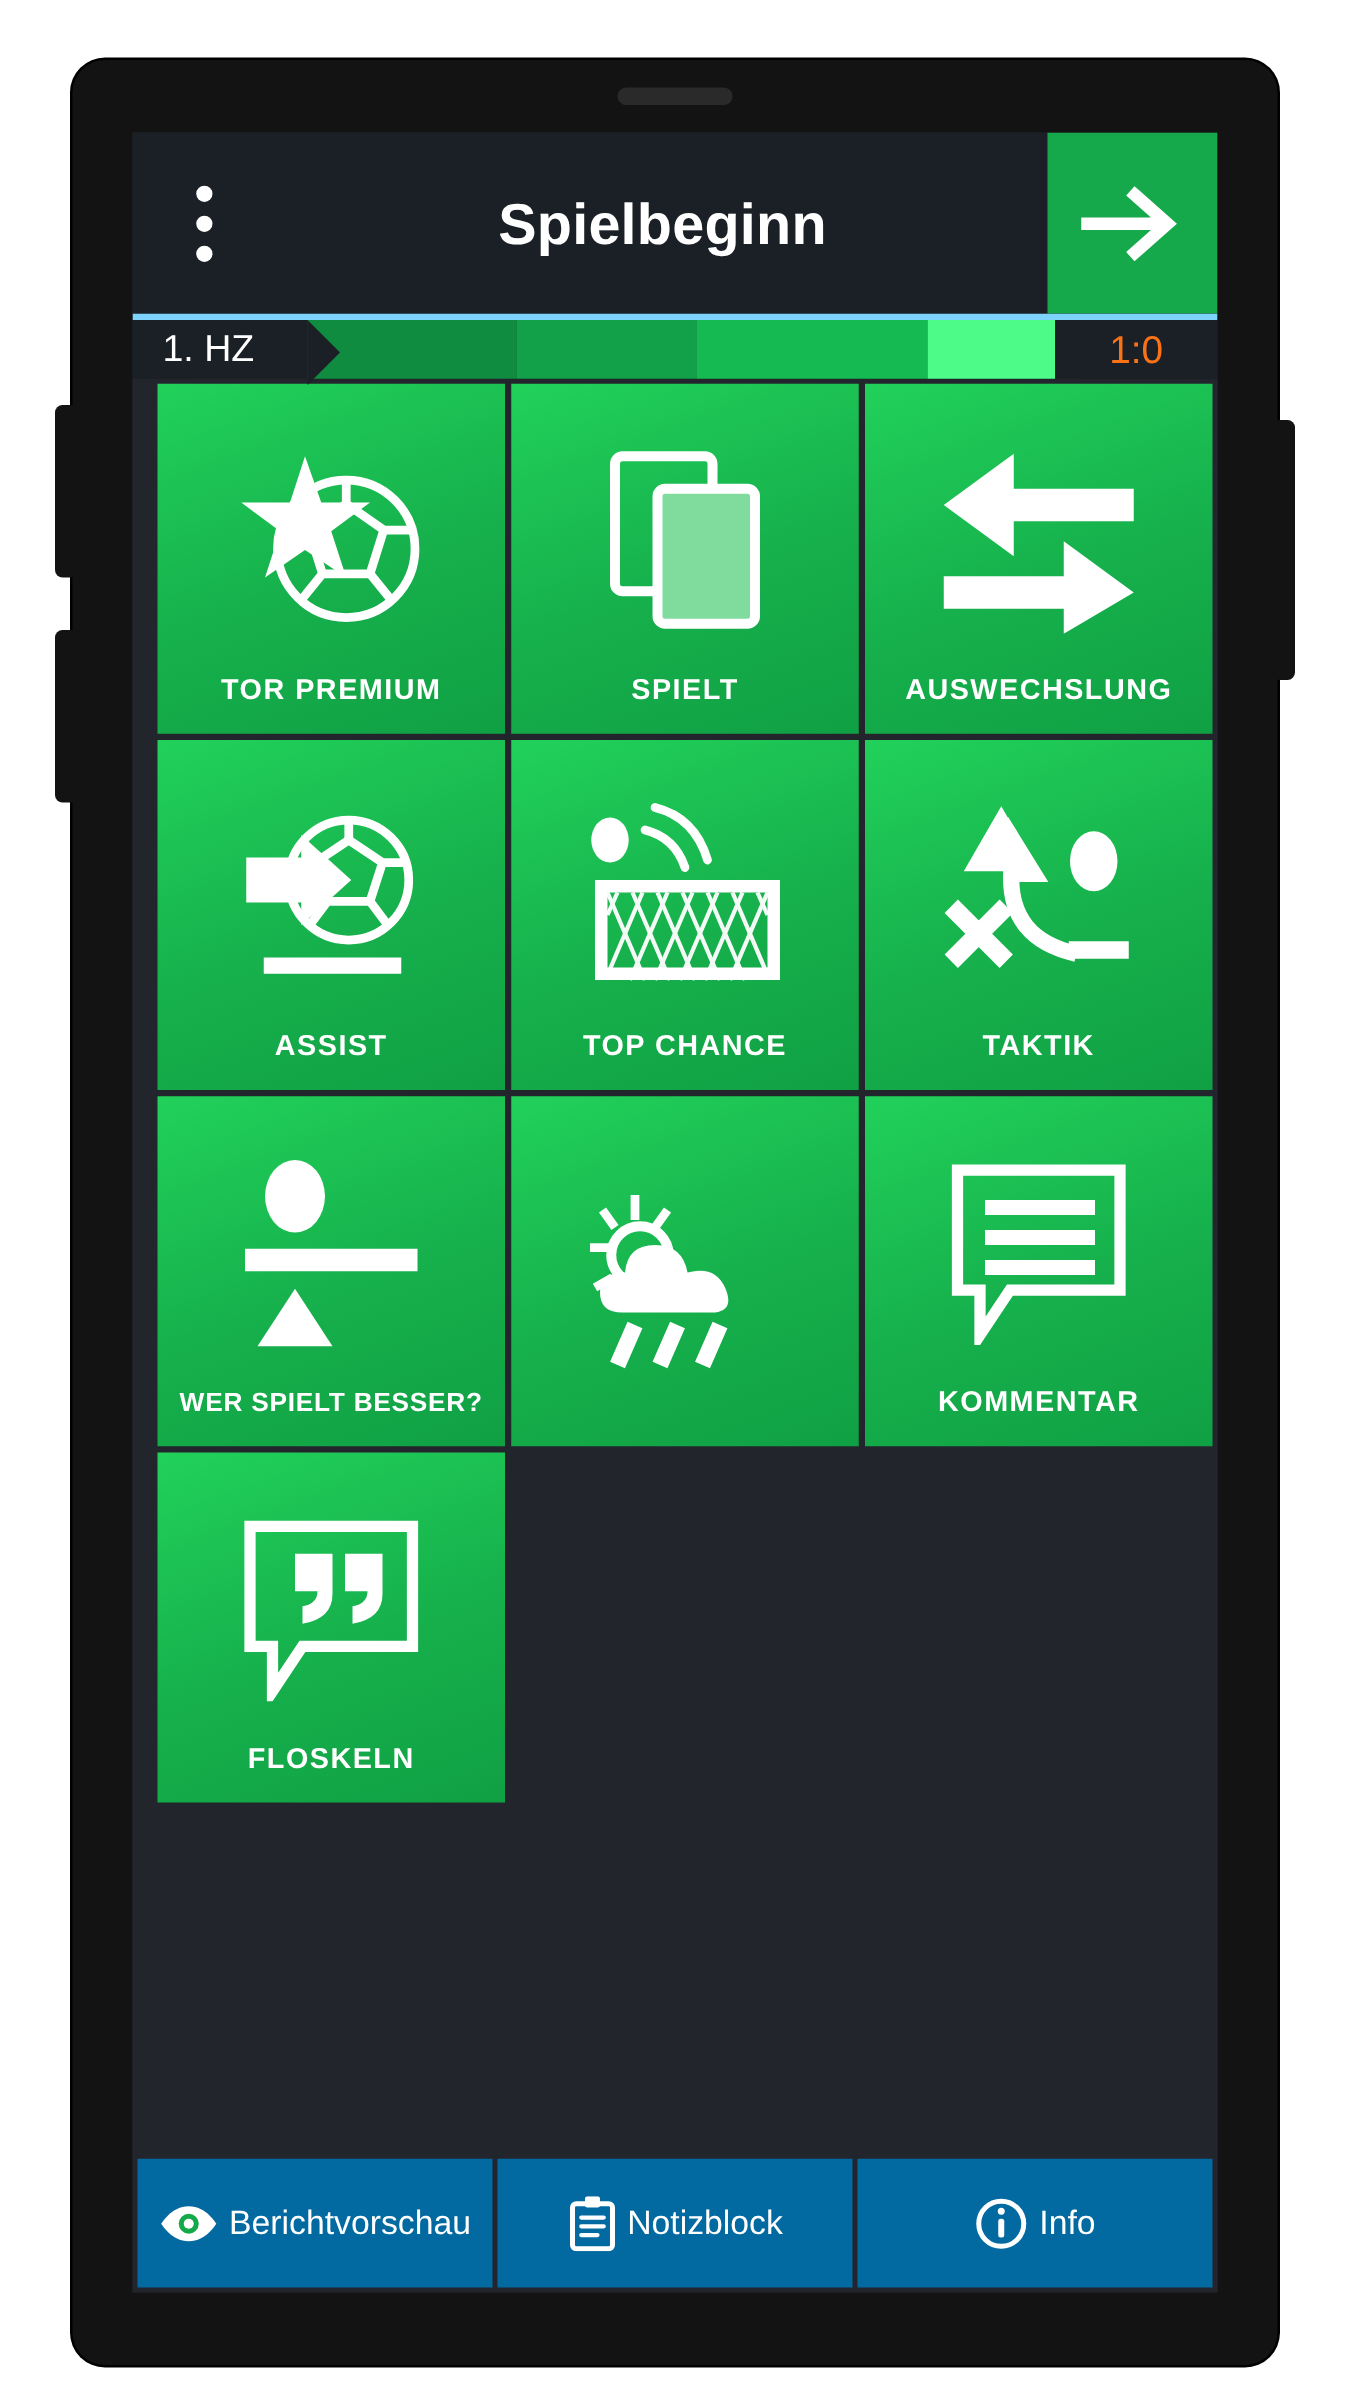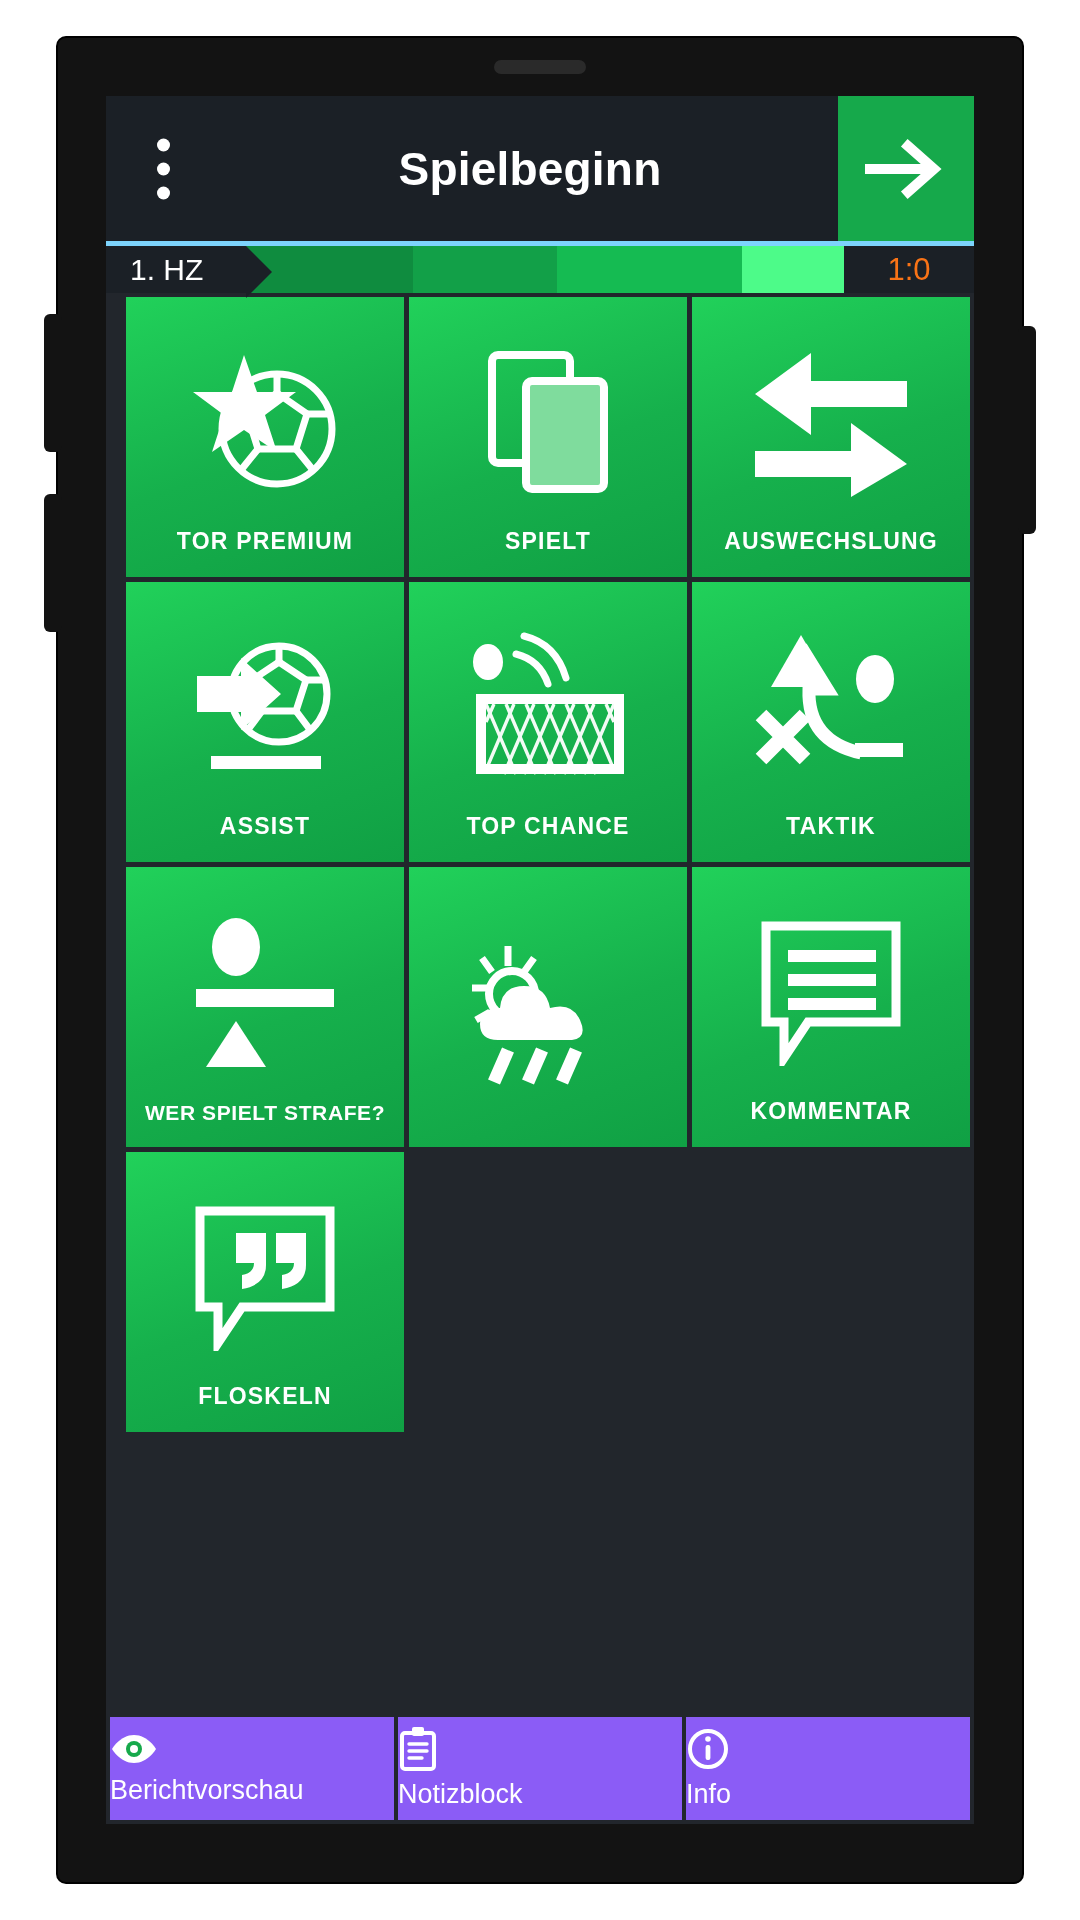--- a/index.html
+++ b/index.html
@@ -16,25 +16,25 @@
     position: relative;
     width: 1080px;
     height: 1920px;
     background: #ffffff;
   }
 
   
   .phone-shell {
     position: absolute;
     left: 58px;
-    top: 38px;
+    top: 48px;
     width: 964px;
     height: 1844px;
     background: #131313;
-    border-radius: 8px;
+    border-radius: 26px;
     box-shadow: 0 0 0 2px #000;
   }
 
   .speaker-notch {
     position: absolute;
     left: 50%;
     transform: translateX(-50%);
     top: 22px;
     width: 92px;
     height: 14px;
@@ -212,23 +212,24 @@
   
   .bottomnav {
     flex: 0 0 110px;
     display: flex;
     gap: 4px;
     padding: 3px 4px 4px 4px;
     background: #22262c;
   }
   .nav-item {
     flex: 1 1 0;
-    background: #8b5cf6;
-    display: flex;
-    flex-direction: column;
+    background: #0369a1;
+    display: flex;
+    flex-direction: row;
+    align-items: center;
     justify-content: center;
     gap: 8px;
     cursor: pointer;
   }
   .nav-label {
     color: #ffffff;
     font-size: 27px;
   }
 
   svg { display: block; }
@@ -358,21 +359,21 @@
           </div>
 
           <div class="tile">
             <div class="tile-icon">
               <svg width="150" height="152" viewBox="0 0 150 152">
                 <ellipse cx="46" cy="30" rx="24" ry="29" fill="#ffffff"></ellipse>
                 <rect x="6" y="72" width="138" height="18" fill="#ffffff"></rect>
                 <path d="M46 104 L76 150 H16 Z" fill="#ffffff"></path>
               </svg>
             </div>
-            <div class="tile-label small">WER SPIELT STRAFE?</div>
+            <div class="tile-label small">WER SPIELT BESSER?</div>
           </div>
 
           <div class="tile">
             <div class="tile-icon">
               <svg width="160" height="152" viewBox="0 0 160 152">
                 <g stroke="#ffffff" stroke-width="7" stroke-linecap="butt">
                   <path d="M40 6 V26 M14 18 L24 32 M4 48 H24 M8 80 L22 72 M66 18 L56 32"></path>
                 </g>
                 <circle cx="44" cy="54" r="23" fill="none" stroke="#ffffff" stroke-width="8"></circle>
                 <path d="M30 100 q-18 0 -18 -16 t20 -16 q2 -22 24 -22 t26 22 q22 -6 30 12 t-8 20 Z" fill="#ffffff"></path>

